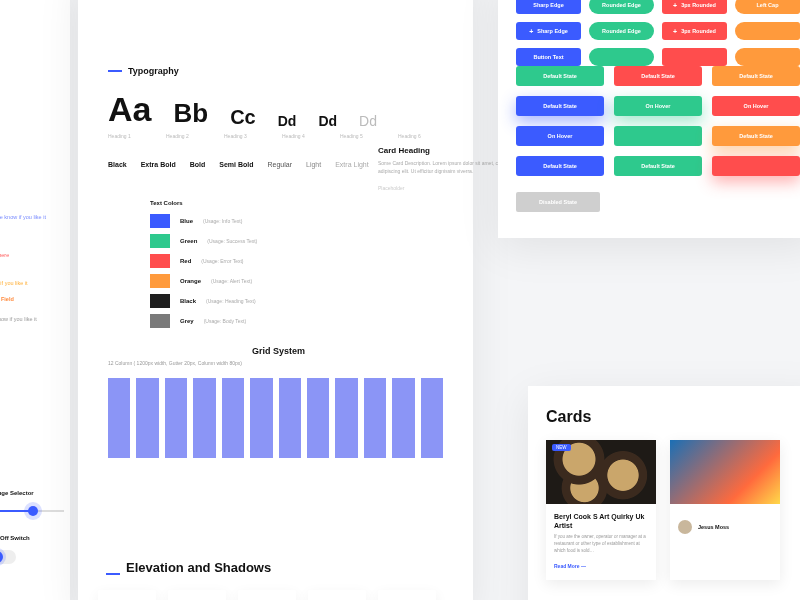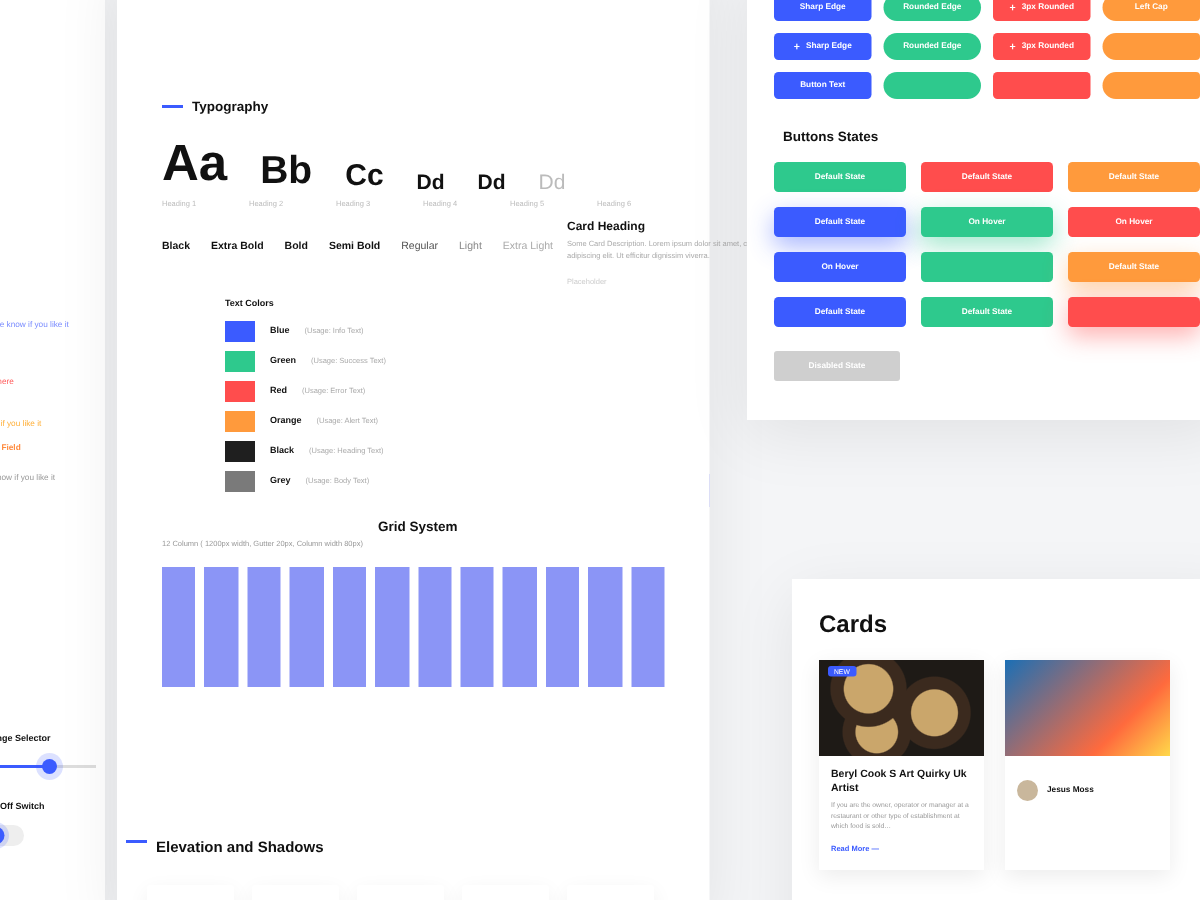--- a/index.html
+++ b/index.html
@@ -89,21 +89,21 @@
 .card .desc { font-size:4.5px; color:#999; margin-top:4px; line-height:1.5; }
 .card .more { font-size:5px; color:#3b5bff; font-weight:700; margin-top:6px; display:inline-block; }
 .badge { position:absolute; margin-top:-60px; margin-left:6px; background:#3b5bff; color:#fff; font-size:4.5px; padding:1px 4px; border-radius:2px; }
 .card2 .img { background:linear-gradient(135deg,#1b6fb5 0%,#ff6a3d 70%,#ffd94a 100%); }
 .author { display:flex; align-items:center; gap:6px; margin-top:8px; }
 .author .av { width:14px; height:14px; border-radius:50%; background:#c9b79c; }
 .author .an { font-size:5.5px; font-weight:800; }
 .coffee { background:radial-gradient(circle at 30% 30%,#caa66b 0 18%,#3b2a1e 19% 28%,transparent 29%),radial-gradient(circle at 70% 55%,#caa66b 0 18%,#3b2a1e 19% 28%,transparent 29%),radial-gradient(circle at 35% 75%,#caa66b 0 16%,#3b2a1e 17% 26%,transparent 27%),#1e1a16; }
 
 
-.elev { position:absolute; left:84px; top:560px; font-size:10px; font-weight:800; display:flex; align-items:flex-start; gap:6px; }
+.elev { position:absolute; left:106px; top:560px; font-size:13px; font-weight:800; display:flex; align-items:flex-end; gap:6px; }
 .elev .dash{width:14px;height:2px;background:#3b5bff;}
 .elev-cards { position:absolute; left:98px; top:590px; display:flex; gap:12px; }
 .elev-cards span { width:58px; height:40px; background:#fff; box-shadow:0 4px 14px rgba(0,0,0,.06); border-radius:2px; }
 </style>
 </head>
 <body>
 
 <div class="canvas">
 
   <div class="panel-left">
@@ -287,24 +287,20 @@
         </div>
         <div class="btn c-green pill">
           <span></span>
         </div>
         <div class="btn c-red">
           <span></span>
         </div>
         <div class="btn c-orange leftcap">
           <span></span>
         </div>
-      </div>
-    <div class="bs-head">
-        <span class="dash"></span>
-        <span>Buttons States</span>
       </div>
     <div class="states" id="states-grid">
         <div class="stbtn c-green">Default State</div>
         <div class="stbtn c-red">Default State</div>
         <div class="stbtn c-orange">Default State</div>
         <div class="stbtn c-blue glow-blue">Default State</div>
         <div class="stbtn c-green glow-green">On Hover</div>
         <div class="stbtn c-red">On Hover</div>
         <div class="stbtn c-blue">On Hover</div>
         <div class="stbtn c-green"></div>

